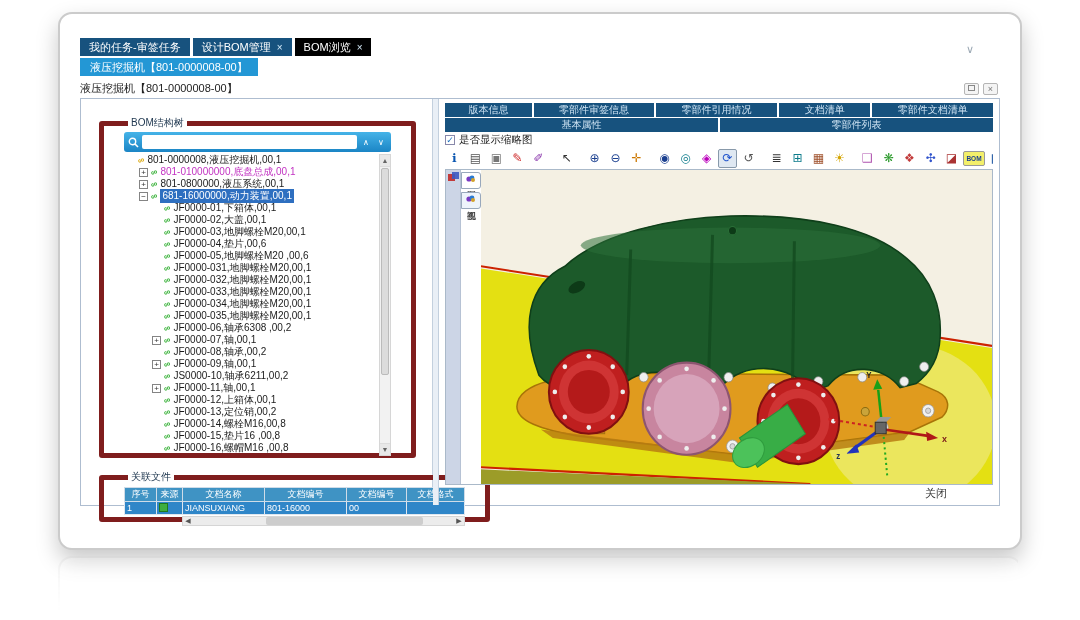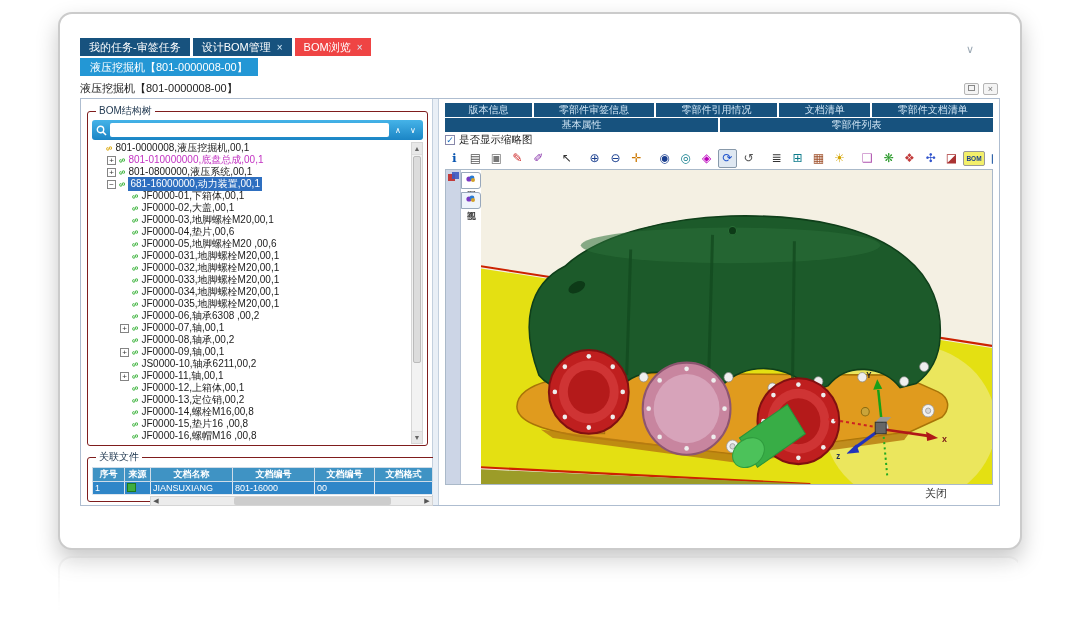--- a/index.html
+++ b/index.html
@@ -6,36 +6,36 @@
   .stage{position:relative;width:1080px;height:620px;background:#ffffff;overflow:hidden;
          font-family:"Liberation Sans","DejaVu Sans",sans-serif;}
   
   .window{position:absolute;left:58px;top:12px;width:960px;height:534px;background:#fff;
           border:2px solid #cbcbcb;border-radius:14px;box-shadow:0 10px 22px rgba(0,0,0,.22);}
   .win-inner{position:relative;height:100%;box-sizing:border-box;padding:24px 20px 0;}
   
   .tabbar{display:flex;align-items:flex-end;gap:3px;height:18px;}
   .tab{display:flex;align-items:center;gap:6px;padding:0 9px;height:18px;background:#17527e;
        color:#fff;font-size:11px;white-space:nowrap;}
-  .tab.active{background:#ef4444;}
+  .tab.active{background:#000000;}
   .tab-x{font-size:10px;color:#d8eefc;}
   .tab-chevron{margin-left:auto;margin-right:26px;color:#9aa7b3;font-size:11px;}
   .subtabbar{margin-top:2px;height:18px;display:flex;}
   .subtab{background:#2397d5;color:#fff;font-size:11px;padding:0 10px;display:flex;align-items:center;white-space:nowrap;}
   .doc-title-row{margin-top:5px;height:15px;display:flex;align-items:center;font-size:11px;color:#222;}
   .winbtns{margin-left:auto;display:flex;gap:4px;margin-right:2px;}
   .wbtn{width:15px;height:12px;border:1px solid #b5b5b5;background:#f4f4f4;color:#777;
         font-size:9px;line-height:11px;text-align:center;border-radius:2px;box-sizing:border-box;}
   .wbtn .sq{display:inline-block;width:5px;height:4px;border:1px solid #888;margin-bottom:1px;}
   
   .main-panel{margin-top:2px;height:408px;border:1px solid #aebdd0;background:#fff;display:flex;box-sizing:border-box;}
   .left-col{width:352px;flex:none;padding:5px 4px 4px 6px;box-sizing:border-box;border-right:1px solid #c3d0de;}
   .col-gap{width:5px;flex:none;background:#e9eff6;border-right:1px solid #c3d0de;}
   .right-col{flex:1;display:flex;flex-direction:column;padding:4px 6px;box-sizing:border-box;min-width:0;}
-  fieldset{border:1px solid #7f1d1d;border-radius:3px;margin:0;padding:2px 4px 3px;box-sizing:border-box;}
+  fieldset{border:5px solid #7f1d1d;border-radius:3px;margin:12px;padding:2px 20px 3px;box-sizing:border-box;}
   legend{font-size:10px;padding:0 3px;margin-left:4px;color:#223a52;}
   .tree-fs{height:342px;}
   .files-fs{height:52px;margin-top:4px;}
   
   .searchbar{height:20px;background:linear-gradient(#45b3e8,#1b85c5);border-radius:3px;display:flex;
              align-items:center;padding:0 4px;gap:3px;}
   .search-input{flex:1;height:14px;border:none;border-radius:2px;font-size:10px;padding:0 3px;min-width:0;}
   .sbtn{color:#fff;font-size:8px;width:12px;text-align:center;flex:none;}
   
   .tree{position:relative;height:302px;overflow:hidden;font-size:10px;margin-top:2px;padding-right:13px;}
@@ -49,21 +49,21 @@
   .tlabel{color:#1a1a1a;}
   .tlabel.magenta{color:#c233c2;}
   .trow.sel .tlabel{background:#2e6fc0;color:#fff;padding:0 2px;}
   .vscroll{position:absolute;top:0;right:0;bottom:0;width:12px;background:#f2f2f2;border:1px solid #d6d6d6;
            box-sizing:border-box;font-size:7px;color:#666;text-align:center;}
   .vs-up{height:11px;line-height:11px;background:#e8e8e8;border-bottom:1px solid #ddd;}
   .vs-dn{position:absolute;bottom:0;left:0;right:0;height:11px;line-height:11px;background:#e8e8e8;border-top:1px solid #ddd;}
   .vs-thumb{position:absolute;top:13px;left:1px;right:1px;height:205px;background:#dcdcdc;border:1px solid #bbb;border-radius:2px;}
   
   .files-table{width:100%;border-collapse:collapse;table-layout:fixed;margin-top:1px;}
-  .files-table th{background:#3f93c4;color:#fff;font-size:9px;font-weight:bold;border:1px solid #cfdce8;
+  .files-table th{background:#3f93c4;color:#fff;font-size:9px;font-weight:normal;border:1px solid #cfdce8;
                   height:12px;padding:0;overflow:hidden;white-space:nowrap;}
   .files-table td{font-size:9px;height:12px;padding:0 2px;border:1px solid #dfe7ef;overflow:hidden;white-space:nowrap;}
   .frow td{background:#2f86c8;color:#fff;}
   .src-ico{display:inline-block;width:7px;height:7px;background:#3fae3f;border:1px solid #1e7a1e;}
   .hscroll{margin:1px 0 0 58px;height:10px;background:#ececec;border:1px solid #d5d5d5;display:flex;
            align-items:center;font-size:7px;color:#555;box-sizing:border-box;}
   .hs-btn{width:10px;text-align:center;flex:none;}
   .hs-track{flex:1;position:relative;height:100%;}
   .hs-thumb{position:absolute;left:28%;width:60%;top:0;bottom:0;background:#cdcdcd;border-radius:2px;}
   

